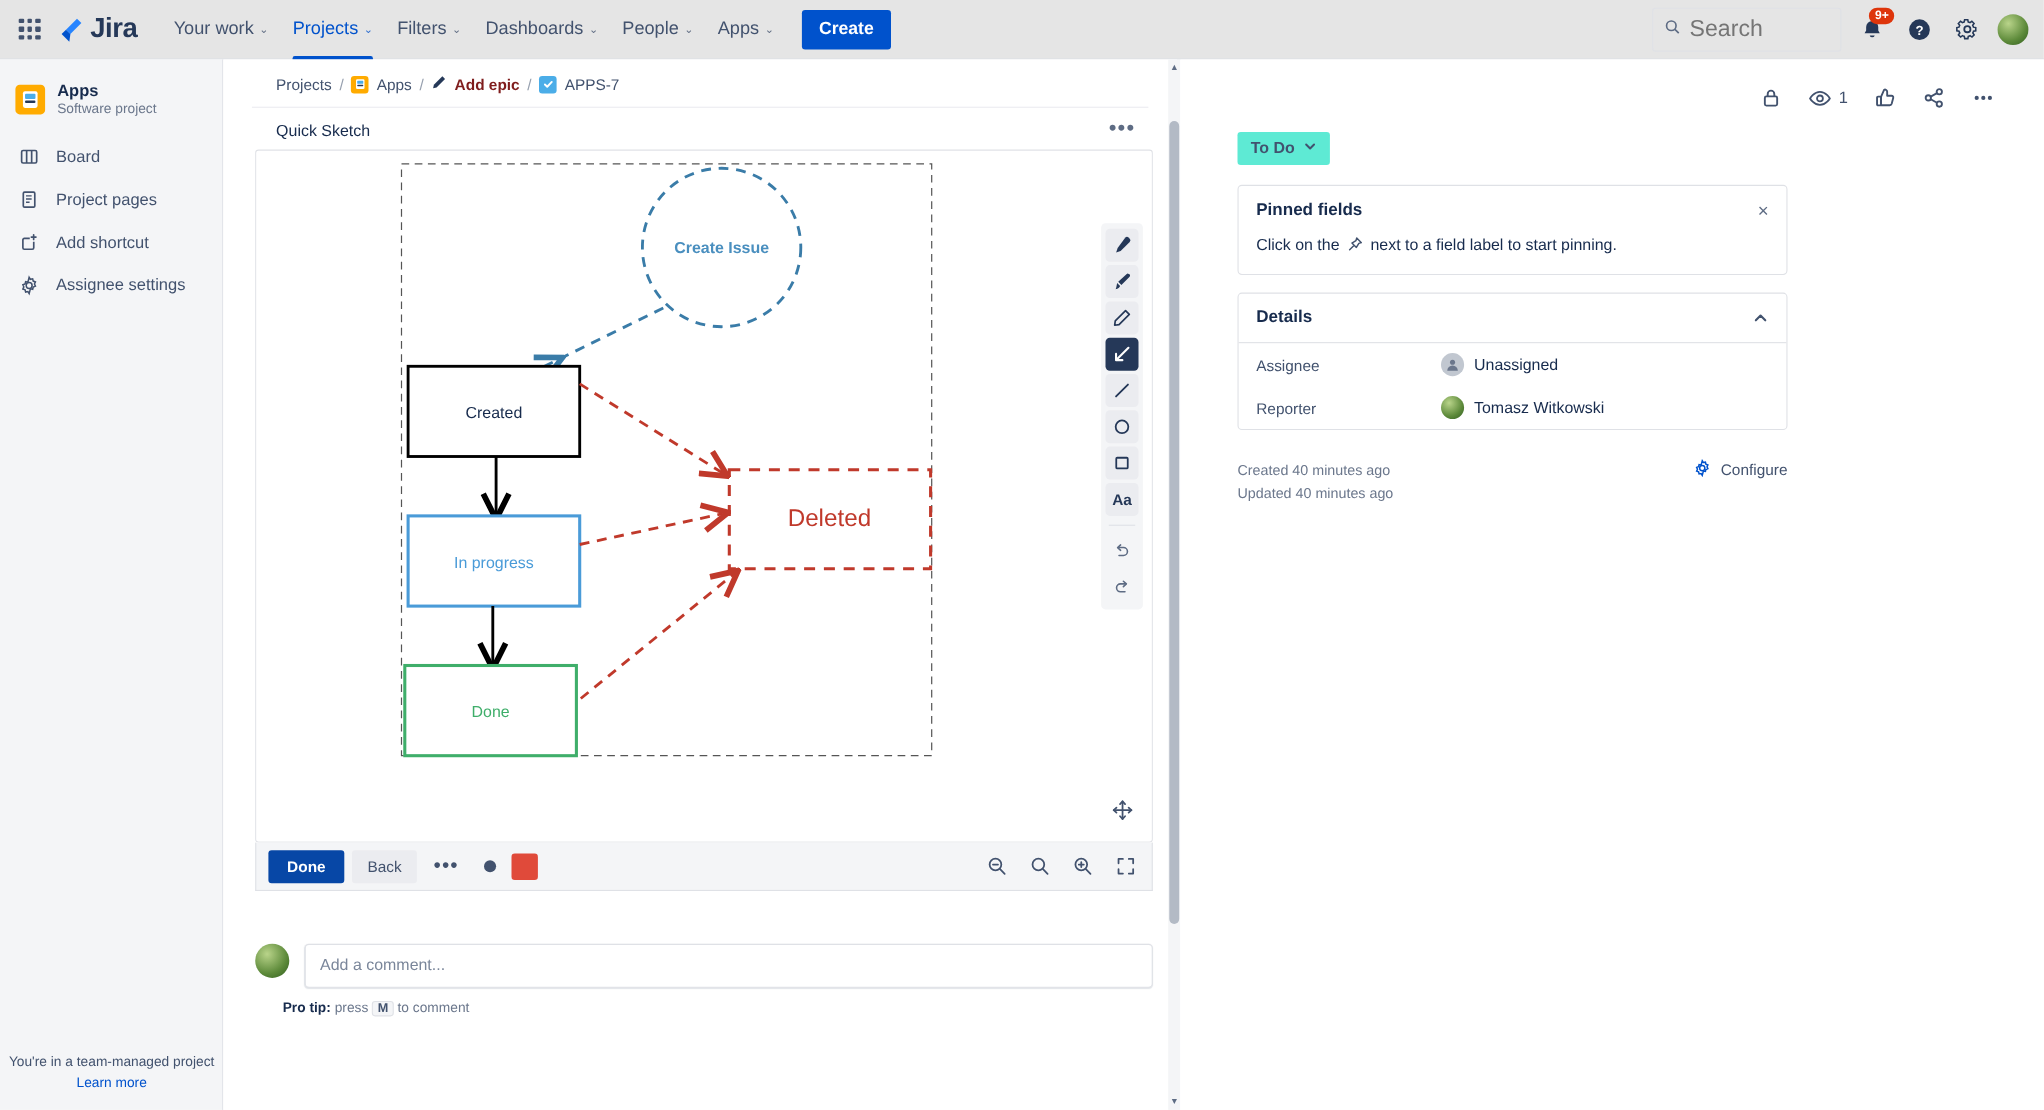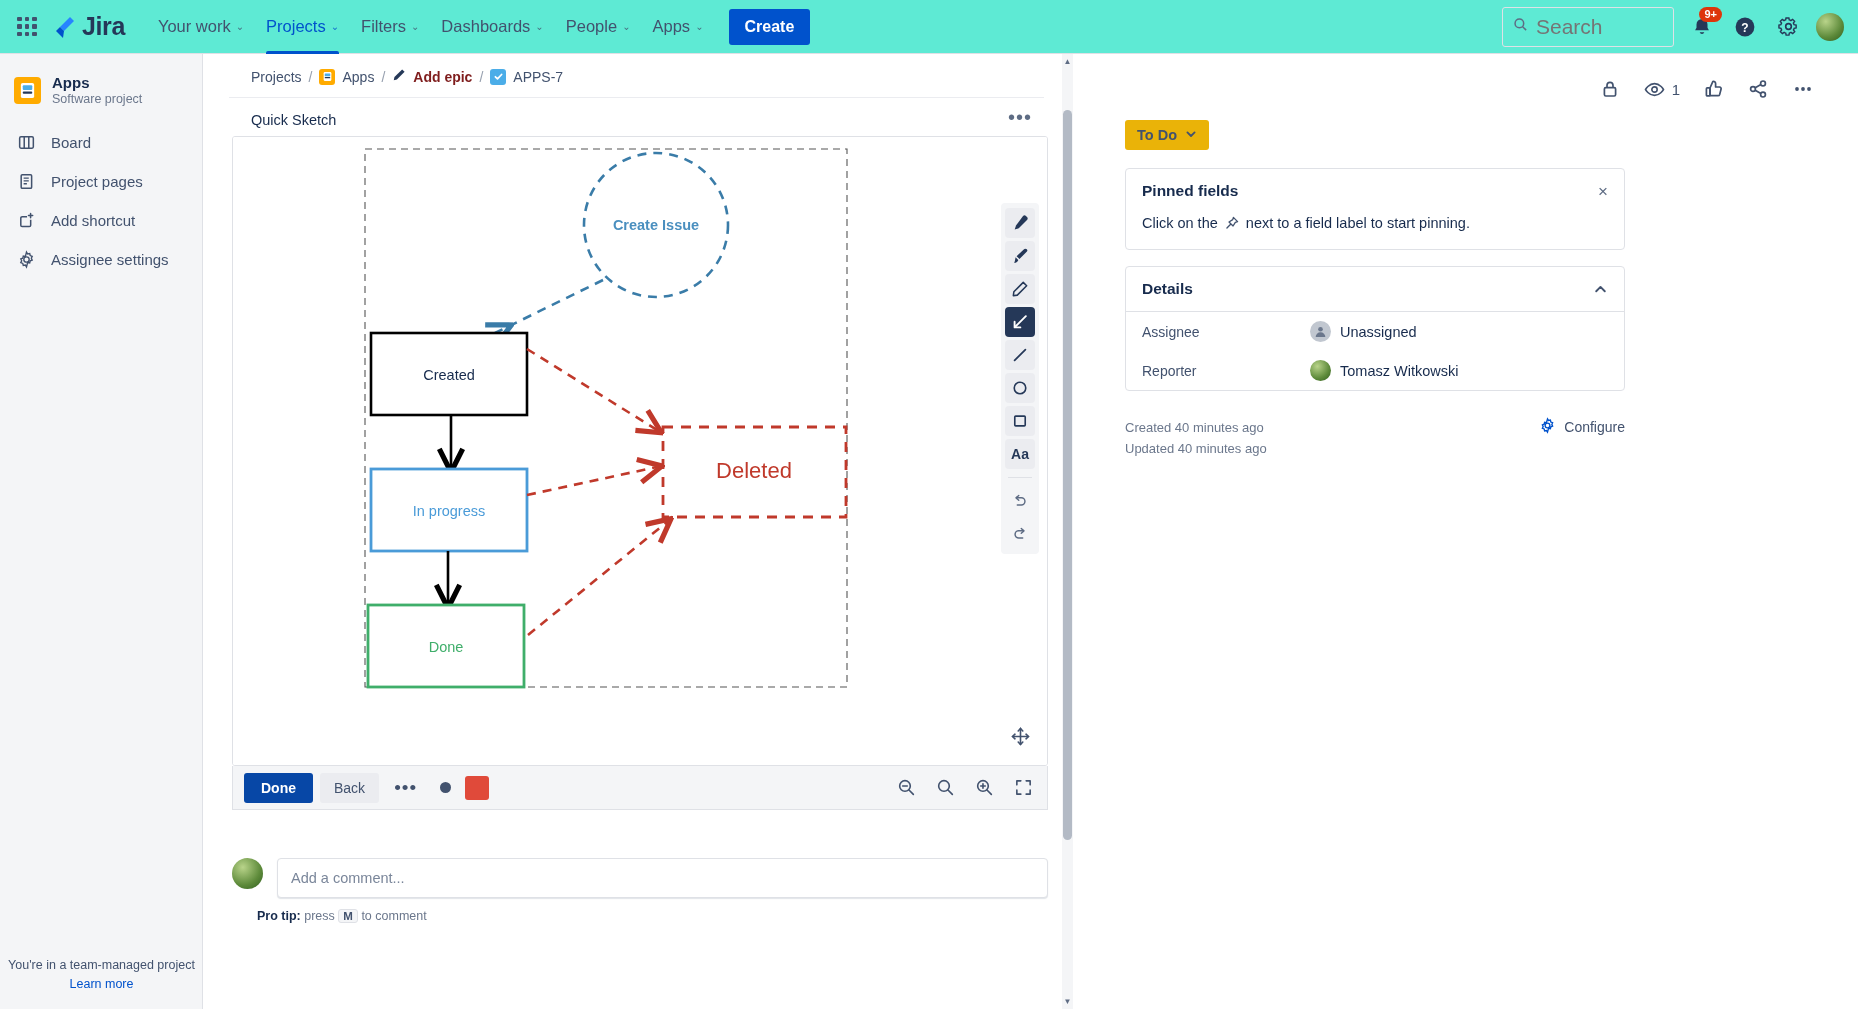--- a/index.html
+++ b/index.html
@@ -6,21 +6,21 @@
   html, body {
     width: 1858px; height: 1009px;
     font-family: "Liberation Sans", sans-serif;
     background: #fff; color: #172b4d;
     overflow: hidden;
   }
 
   
   .topnav {
     position: absolute; top: 0; left: 0; width: 1858px; height: 54px;
-    background: #5eead4; border-bottom: 1px solid #dfe1e6;
+    background: #e5e5e5; border-bottom: 1px solid #dfe1e6;
     display: flex; align-items: center; padding: 0 14px;
   }
   .appsgrid { width: 26px; height: 26px; display: grid;
     grid-template-columns: repeat(3,1fr); grid-template-rows: repeat(3,1fr);
     gap: 3px; padding: 3px; cursor: pointer; margin-right: 10px; }
   .appsgrid i { background: #42526e; border-radius: 1px; display:block; }
   .jira-logo { display: flex; align-items: center; gap: 6px; margin-right: 22px; cursor: pointer; }
   .jira-mark { width: 26px; height: 26px; position: relative; }
   .jira-word { font-size: 25px; font-weight: 700; color: #253858; letter-spacing: -0.4px; }
   .navitem { display: flex; align-items: center; gap: 5px; font-size: 16.5px;
@@ -126,21 +126,21 @@
   .cscroll .arrow { position: absolute; left: 1px; width: 9px; height: 11px;
     display:flex; align-items:center; justify-content:center; color:#5e6c84; font-size:8px; }
 
   
   .right { position: absolute; top: 54px; left: 1073px; width: 785px; height: 955px;
     background: #fff; padding: 0 28px; }
   .right-actions { display: flex; align-items: center; justify-content: flex-end;
     gap: 24px; padding: 24px 16px 10px 0; }
   .ra { display: flex; align-items: center; gap: 7px; cursor: pointer; color: #42526e; }
   .ra-count { font-size: 15px; color: #42526e; }
-  .status-pill { display: inline-flex; align-items: flex-start; gap: 8px; background: #eab308;
+  .status-pill { display: inline-flex; align-items: flex-start; gap: 8px; background: #5eead4;
     color: #42526e; border-radius: 3px; padding: 7px 12px; font-size: 14.5px;
     font-weight: 600; cursor: pointer; margin: 10px 0 0 24px; }
 
   .card { border: 1px solid #dfe1e6; border-radius: 4px; margin: 18px 0 0 24px;
     width: 500px; background: #fff; }
   .card-head { display: flex; align-items: center; padding: 13px 16px; }
   .card-title { font-size: 15.5px; font-weight: 600; color: #172b4d; }
   .card-x { margin-left: auto; color: #5e6c84; font-size: 17px; cursor: pointer; line-height: 1; }
   .card-chev { margin-left: auto; color: #42526e; cursor: pointer; display:flex; }
   .card-body { padding: 2px 16px 16px 16px; font-size: 14.5px; color: #172b4d; }

